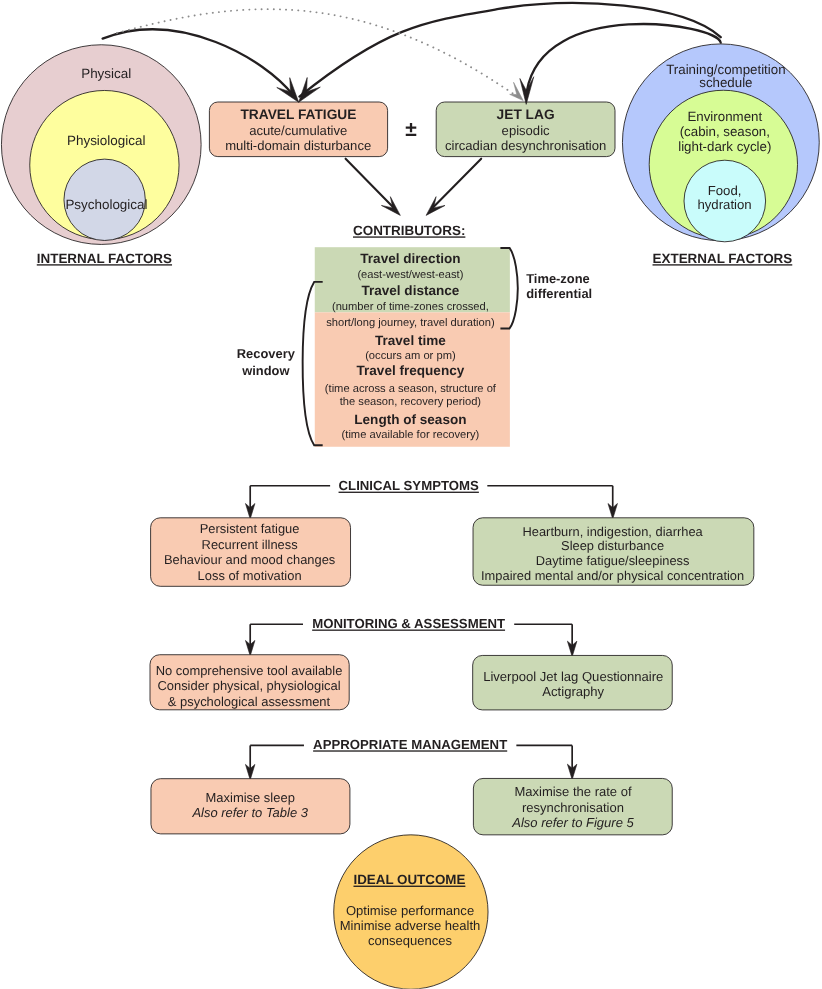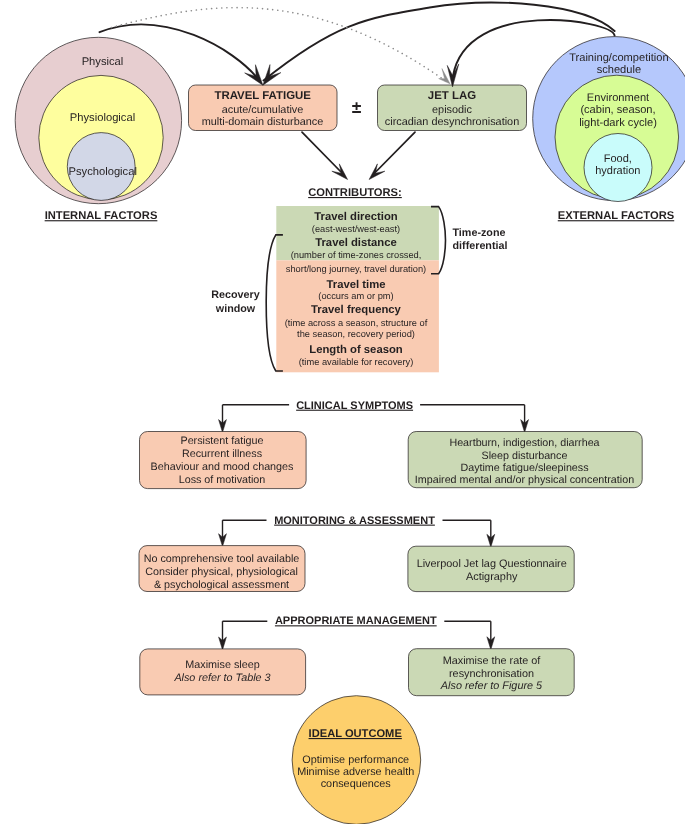--- a/index.html
+++ b/index.html
@@ -1,18 +1,18 @@
 <!DOCTYPE html>
 <html><head>
 <meta charset="utf-8">
 <title>Travel Fatigue and Jet Lag Flowchart</title>
 <style>
   html,body{margin:0;padding:0;background:#ffffff;}
   body{width:685px;height:824px;overflow:hidden;font-family:"Liberation Sans",sans-serif;color:#231f20;}
-  #stage{position:relative;width:610px;height:824px;padding-left:14px;}
+  #stage{position:relative;width:610px;height:824px;}
   svg{display:block;}
   text{-webkit-font-smoothing:antialiased;text-rendering:geometricPrecision;}
 </style>
 </head>
 <body>
 
 <div id="stage">
   <svg id="chart" width="685" height="824" viewBox="0 0 685 824">
       <g>
         <circle cx="84.4" cy="120.5" r="83.2" fill="#E7CED0" stroke="#231f20" stroke-width="0.72"></circle>

